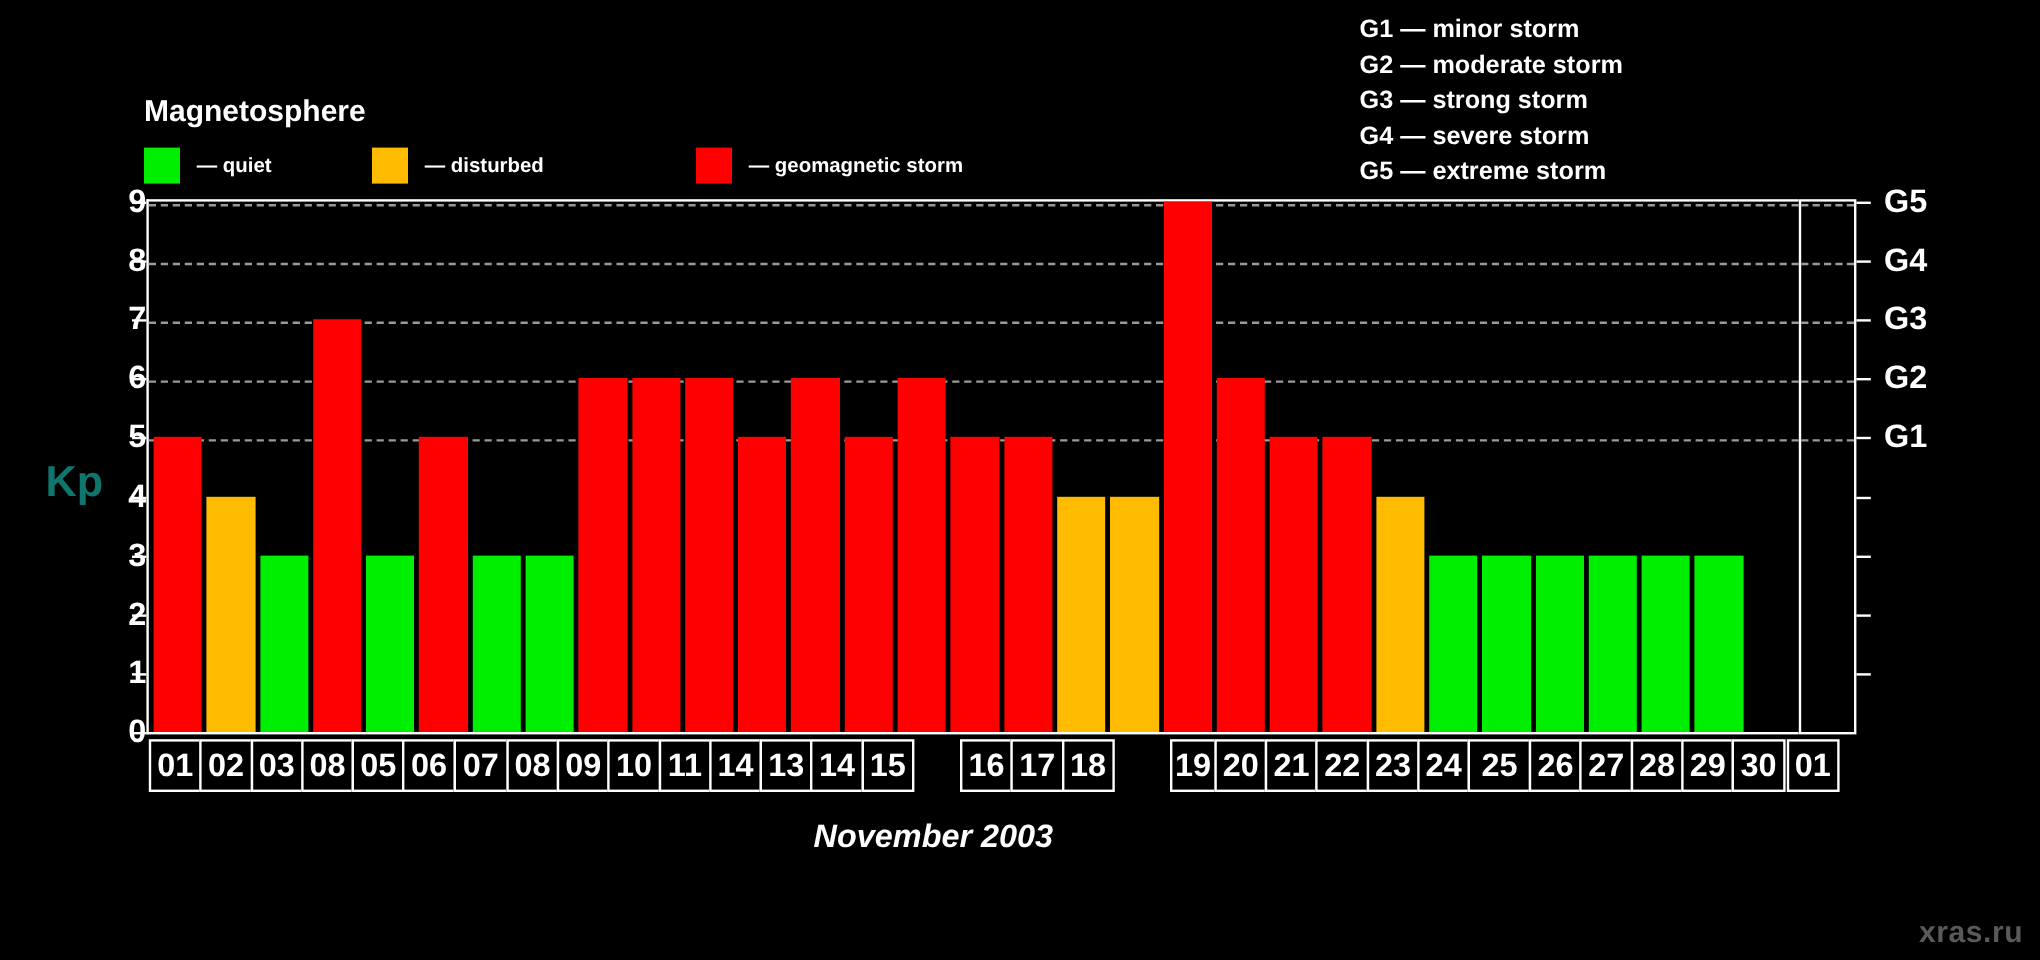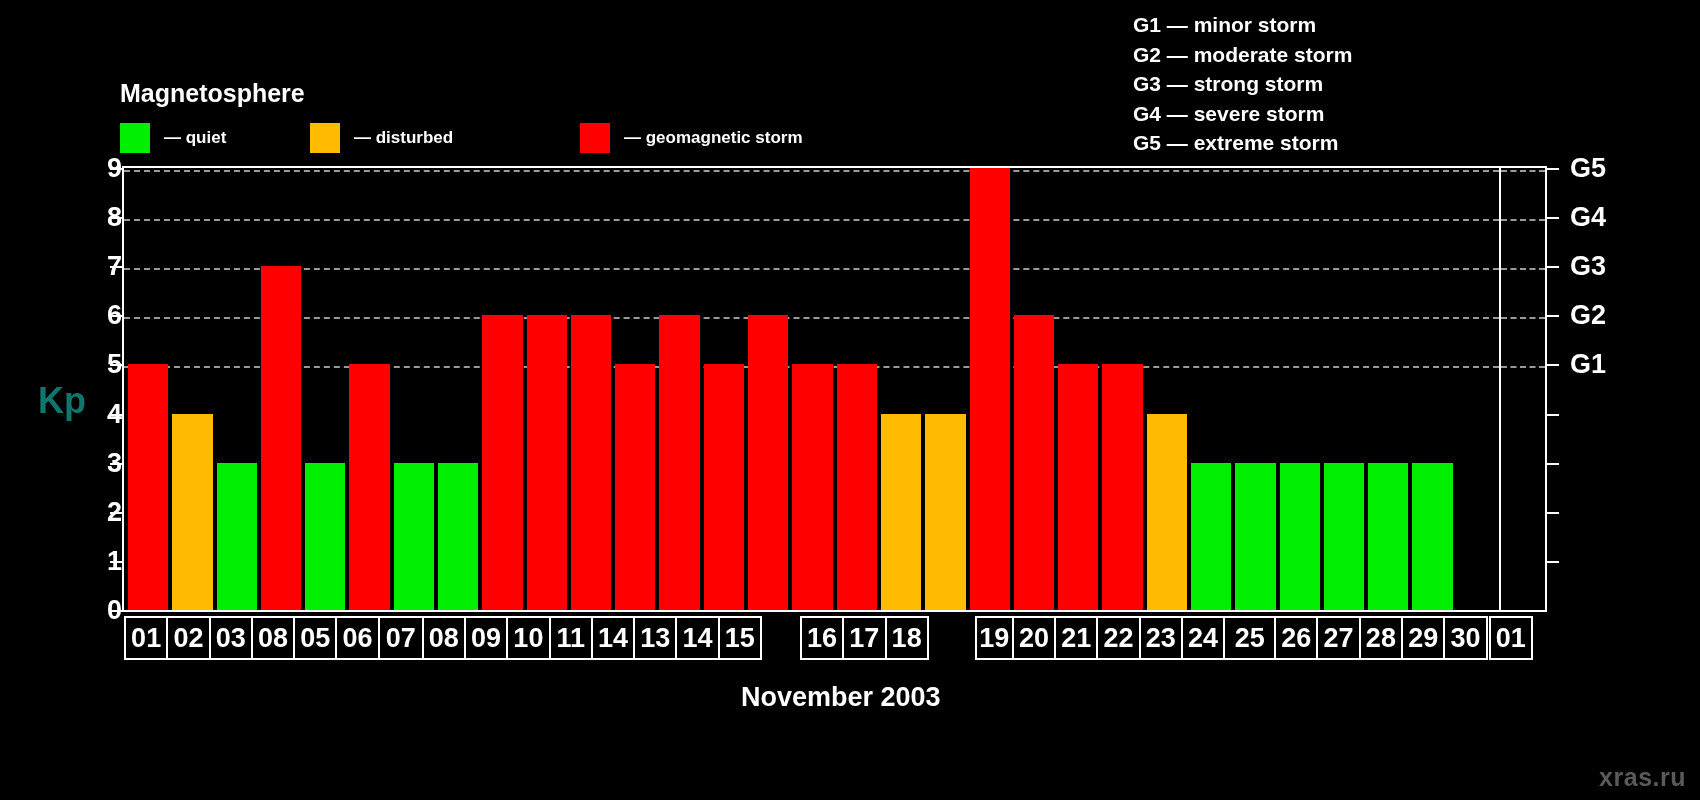--- a/index.html
+++ b/index.html
@@ -319,21 +319,21 @@
       <div class="day-cell" style="width: 44.2903px;">24</div>
       <div class="day-cell" style="width: 53px;">25</div>
       <div class="day-cell" style="width: 44.2903px;">26</div>
       <div class="day-cell" style="width: 44.2903px;">27</div>
       <div class="day-cell" style="width: 44.2903px;">28</div>
       <div class="day-cell" style="width: 44.2903px;">29</div>
       <div class="day-cell" style="width: 44.2903px;">30</div>
       <div class="day-cell spacer-gap" style="width: 44.2903px;">01</div>
     </div>
 
-  <div id="month-wrap" style="left: 741px;">November 2003</div>
+  <div id="month-wrap" style="left: 678px; font-style: italic;">November 2003</div>
 
   <div id="watermark">xras.ru</div>
 
 <div class="y-tick-label" style="top: 610px;">0</div>
     <div class="y-tick-mark" style="top: 610px;"></div>
     <div class="y-tick-label" style="top: 560.889px;">1</div>
     <div class="y-tick-mark" style="top: 560.889px;"></div>
     <div class="y-tick-label" style="top: 511.778px;">2</div>
     <div class="y-tick-mark" style="top: 511.778px;"></div>
     <div class="y-tick-label" style="top: 462.667px;">3</div>

